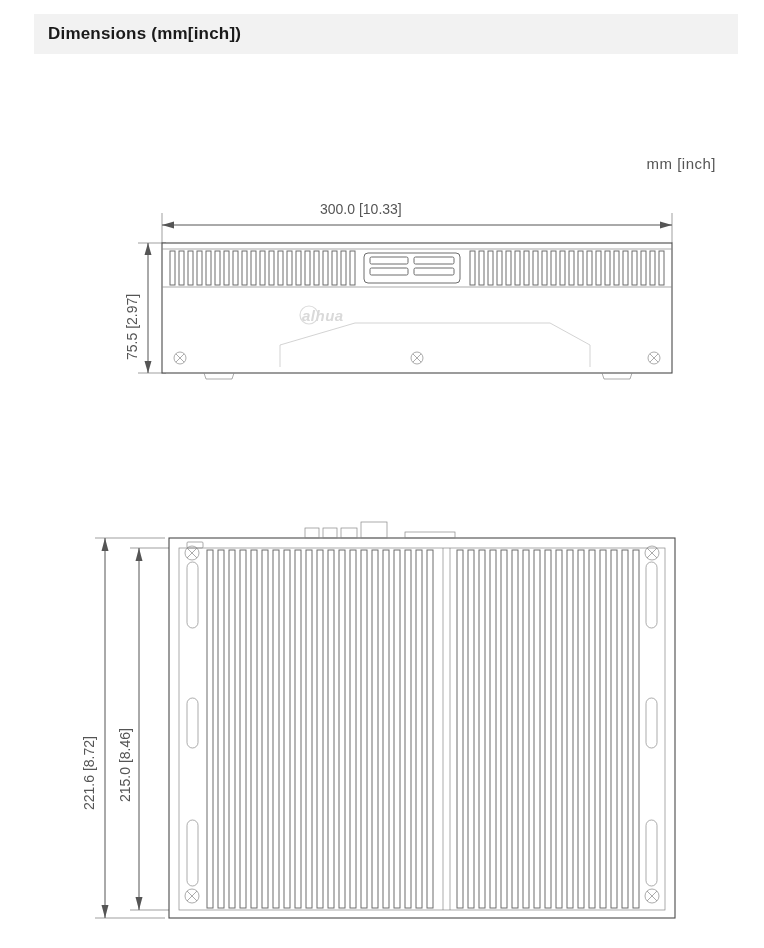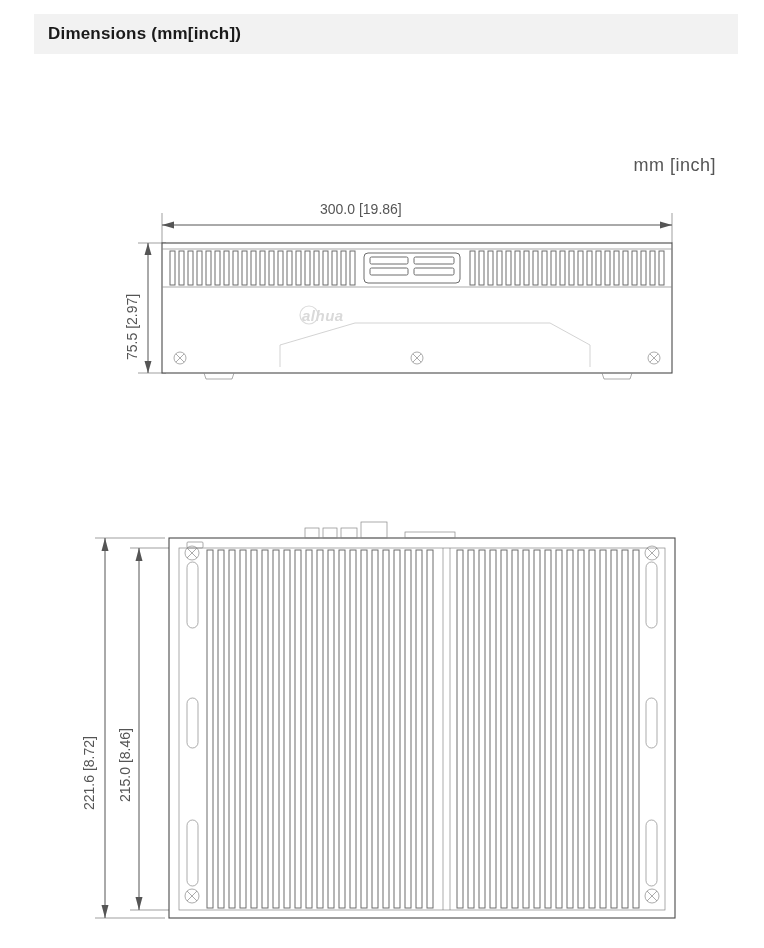--- a/index.html
+++ b/index.html
@@ -33,21 +33,21 @@
     color: #1a1a1a;
     padding-left: 14px;
     letter-spacing: 0.2px;
   }
 
   
   .unit-note {
     position: absolute;
     right: 48px;
     top: 155px;
-    font-size: 18px;
+    font-size: 15px;
     color: #555;
     letter-spacing: 0.5px;
     margin-left: 41px;
   }
 
   
   .drawing {
     position: absolute;
   }
   .dim-label {
@@ -97,21 +97,21 @@
 <body>
 
 <div class="header-band">
   <div class="header-title">Dimensions (mm[inch])</div>
 </div>
 
 <div class="unit-note">mm [inch]</div>
 
 <div class="drawing" id="front-view">
 
-  <div class="dim-label" style="left:200px; top:6px;">300.0  [19.86]</div>
+  <div class="dim-label" style="left:200px; top:6px;">300.0  [10.33]</div>
 
   <div class="dim-label vertical" style="left:4px; top:165px;">75.5 [2.97]</div>
 
   <svg width="580" height="195" viewBox="0 0 580 195">
 
     <g>
       <line class="ext" x1="42" y1="18" x2="42" y2="48"></line>
       <line class="ext" x1="552" y1="18" x2="552" y2="48"></line>
       <line class="ln" x1="42" y1="30" x2="552" y2="30"></line>
       <path d="M42,30 L54,26.5 L54,33.5 Z" fill="#555" stroke="none"></path>

